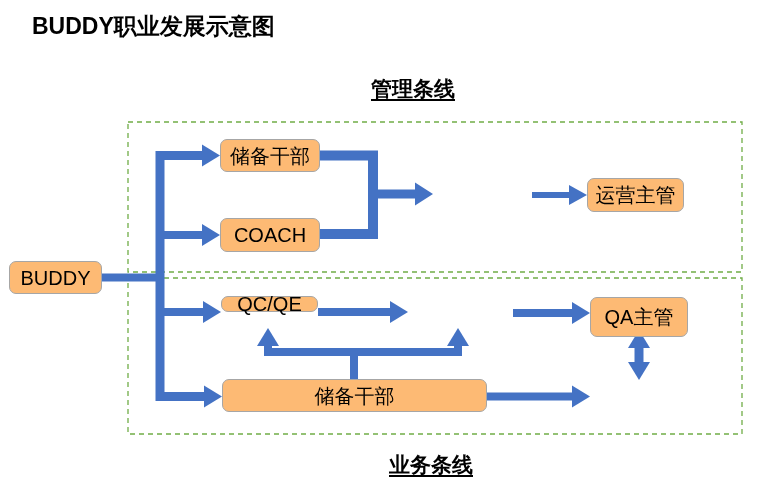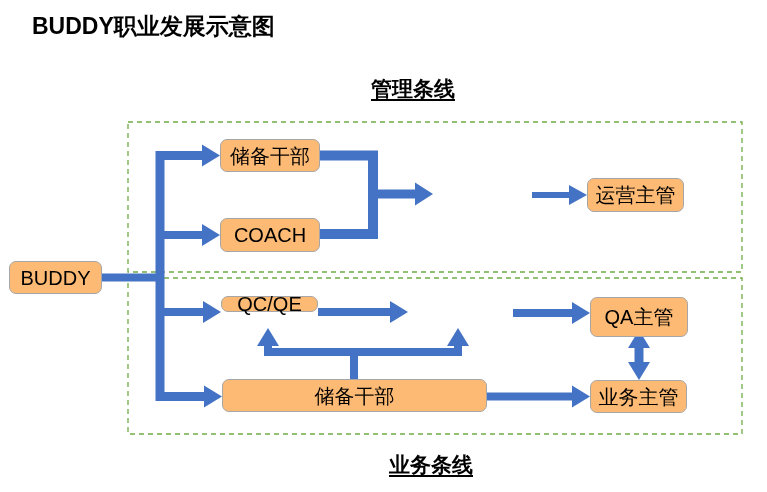--- a/index.html
+++ b/index.html
@@ -124,15 +124,14 @@
   <div class="section-label label-mgmt">管理条线</div>
   <div class="section-label label-biz">业务条线</div>
 
   <div class="node" style="left:9px;top:261px;width:93px;height:33px">BUDDY</div>
   <div class="node" style="left:220px;top:139px;width:100px;height:33px">储备干部</div>
   <div class="node" style="left:220px;top:218px;width:100px;height:34px">COACH</div>
   <div class="node" style="left:587px;top:178px;width:97px;height:34px">运营主管</div>
   <div class="node" style="left:221px;top:296px;width:97px;height:16px">QC/QE</div>
   <div class="node" style="left:590px;top:297px;width:98px;height:40px">QA主管</div>
   <div class="node" style="left:222px;top:379px;width:265px;height:33px">储备干部</div>
-  <div class="node" style="left:590px;top:380px;width:97px;height:33px">业务主管</div>
 
 </div>
 
 </body></html>

